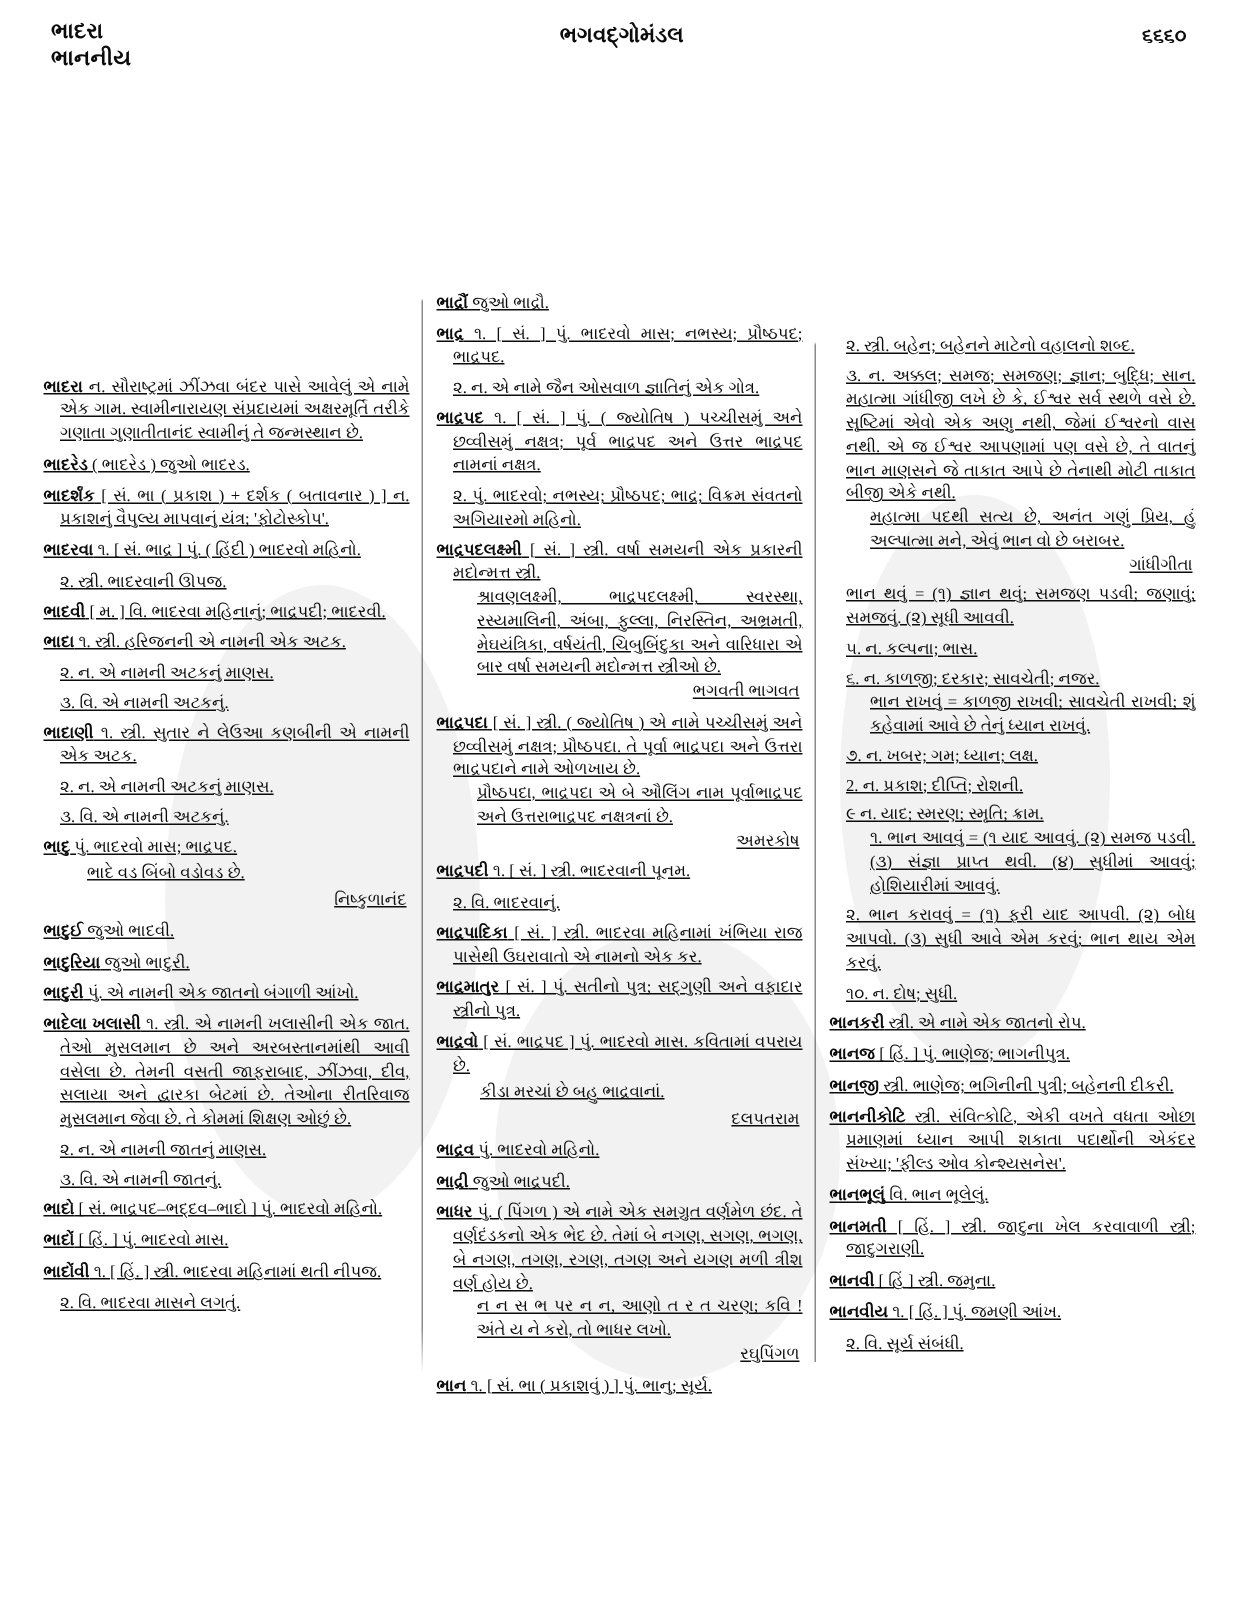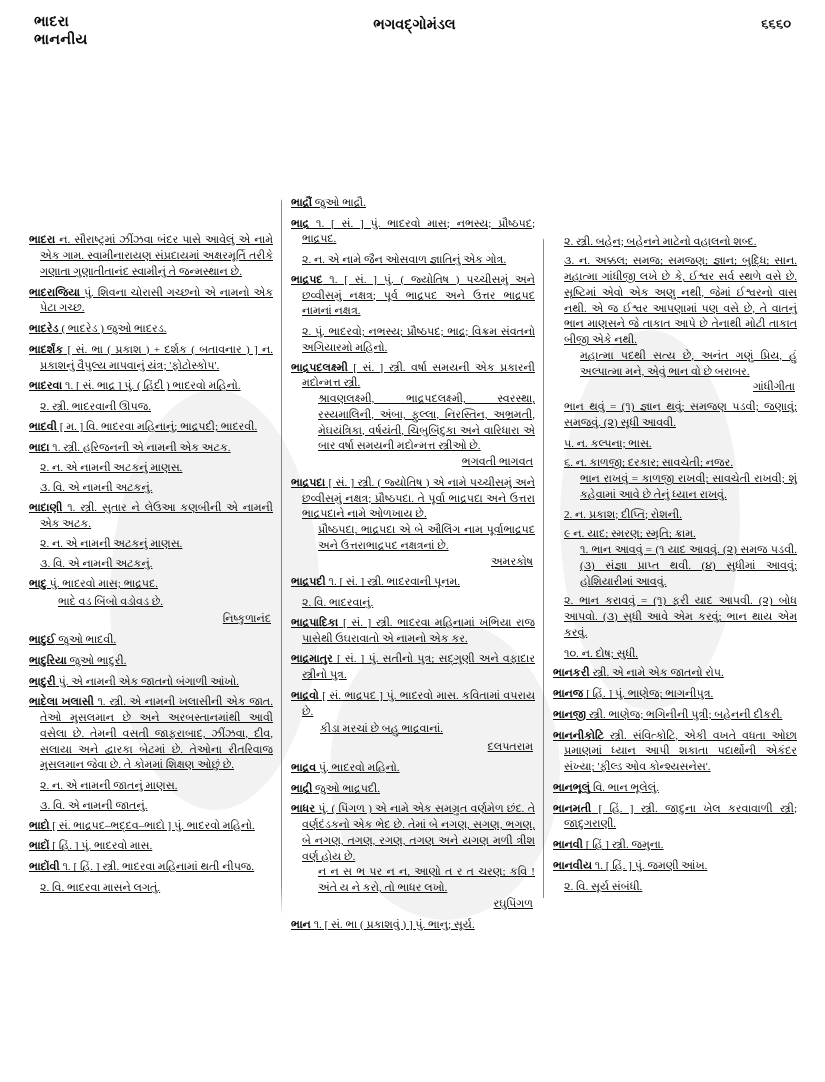--- a/index.html
+++ b/index.html
@@ -163,21 +163,20 @@
       <span class="hw">ભાદરા</span>
       <span class="hw">ભાનનીય</span>
     </div>
     <div class="head-center">ભગવદ્ગોમંડલ</div>
     <div class="head-right">૬૬૬૦</div>
   </div>
 
   <div class="columns">
     <div class="col" id="col0">
         <p class="entry"><span class="hw">ભાદરા</span><span> ન. સૌરાષ્ટ્રમાં ઝીંઝવા બંદર પાસે આવેલું એ નામે એક ગામ. સ્વામીનારાયણ સંપ્રદાયમાં અક્ષરમૂર્તિ તરીકે ગણાતા ગુણાતીતાનંદ સ્વામીનું તે જન્મસ્થાન છે.</span></p>
-        <p class="entry"><span class="hw">ભાદરાજિયા</span><span> પું. શિવના ચોરાસી ગચ્છનો એ નામનો એક પેટા ગચ્છ.</span></p>
         <p class="entry"><span class="hw">ભાદરેડ</span><span> ( ભાદરેડ ) જુઓ ભાદરડ.</span></p>
         <p class="entry"><span class="hw">ભાદર્શંક</span><span> [ સં.  ભા ( પ્રકાશ ) + દર્શક ( બતાવનાર ) ]  ન. પ્રકાશનું વૈપુલ્ય માપવાનું યંત્ર; 'ફોટોસ્કોપ'.</span></p>
         <p class="entry"><span class="hw">ભાદરવા</span><span> ૧. [ સં. ભાદ્ર ] પું. ( હિંદી ) ભાદરવો મહિનો.</span></p>
         <p class="entry sense"><span>૨. સ્ત્રી. ભાદરવાની ઊપજ.</span></p>
         <p class="entry"><span class="hw">ભાદવી</span><span> [ મ. ] વિ. ભાદરવા મહિનાનું; ભાદ્રપદી; ભાદરવી.</span></p>
         <p class="entry"><span class="hw">ભાદા</span><span> ૧. સ્ત્રી. હરિજનની એ નામની એક અટક.</span></p>
         <p class="entry sense"><span>૨. ન. એ નામની અટકનું માણસ.</span></p>
         <p class="entry sense"><span>૩. વિ. એ નામની અટકનું.</span></p>
         <p class="entry"><span class="hw">ભાદાણી</span><span> ૧. સ્ત્રી. સુતાર ને લેઉઆ કણબીની એ નામની એક અટક.</span></p>
         <p class="entry sense"><span>૨. ન. એ નામની અટકનું માણસ.</span></p>
@@ -211,20 +210,21 @@
         <p class="entry"><span class="hw">ભાદ્રી</span><span> જુઓ ભાદ્રપદી.</span></p>
         <p class="entry"><span class="hw">ભાધર</span><span> પું. ( પિંગળ ) એ નામે એક સમગ્રુત વર્ણમેળ છંદ. તે વર્ણદંડકનો એક ભેદ છે. તેમાં બે નગણ, સગણ, ભગણ, બે નગણ, તગણ, રગણ, તગણ અને યગણ મળી ત્રીશ વર્ણ હોય છે.</span><span class="quote-center">ન ન સ ભ પર ન ન, આણો ત ર ત ચરણ; કવિ ! અંતે ય ને કરો, તો ભાધર લખો.</span><span class="attrib">રઘુપિંગળ</span></p>
         <p class="entry"><span class="hw">ભાન</span><span> ૧. [ સં. ભા ( પ્રકાશવું ) ] પું. ભાનુ; સૂર્ય.</span></p>
       </div>
     <div class="col" id="col2">
         <p class="entry sense"><span>૨. સ્ત્રી. બહેન; બહેનને માટેનો વહાલનો શબ્દ.</span></p>
         <p class="entry sense"><span>૩. ન. અક્કલ; સમજ; સમજણ; જ્ઞાન; બુદ્ધિ; સાન. મહાત્મા ગાંધીજી લખે છે કે, ઈશ્વર સર્વ સ્થળે વસે છે. સૃષ્ટિમાં એવો એક અણુ નથી, જેમાં ઈશ્વરનો વાસ નથી. એ જ ઈશ્વર આપણામાં પણ વસે છે, તે વાતનું ભાન માણસને જે તાકાત આપે છે તેનાથી મોટી તાકાત બીજી એકે નથી.</span><span class="quote-center">મહાત્મા પદથી સત્ય છે, અનંત ગણું પ્રિય, હું અલ્પાત્મા મને, એવું ભાન વો છે બરાબર.</span><span class="attrib">ગાંધીગીતા</span></p>
         <p class="entry cont"><span>ભાન થવું = (૧) જ્ઞાન થવું; સમજણ પડવી; જણાવું; સમજવું. (૨) સૂધી આવવી.</span></p>
         <p class="entry sense"><span>૫. ન. કલ્પના; ભાસ.</span></p>
         <p class="entry sense"><span>૬. ન. કાળજી; દરકાર; સાવચેતી; નજર.</span><span class="quote-center">ભાન રાખવું = કાળજી રાખવી; સાવચેતી રાખવી; શું કહેવામાં આવે છે તેનું ધ્યાન રાખવું.</span></p>
+        <p class="entry sense"><span>૭. ન. ખબર; ગમ; ધ્યાન; લક્ષ.</span></p>
         <p class="entry sense"><span>2. ન. પ્રકાશ; દીપ્તિ; રોશની.</span></p>
         <p class="entry sense"><span>૯ ન. યાદ; સ્મરણ; સ્મૃતિ; ક્રામ.</span><span class="quote-center">૧. ભાન આવવું = (૧ યાદ આવવું. (૨) સમજ પડવી. (૩) સંજ્ઞા પ્રાપ્ત થવી. (૪) સુધીમાં આવવું; હોશિયારીમાં આવવું.</span></p>
         <p class="entry cont"><span>૨. ભાન કરાવવું = (૧) ફરી યાદ આપવી. (૨) બોધ આપવો. (૩) સુધી આવે એમ કરવું; ભાન થાય એમ કરવું.</span></p>
         <p class="entry sense"><span>૧૦. ન. દોષ; સુધી.</span></p>
         <p class="entry"><span class="hw">ભાનકરી</span><span> સ્ત્રી. એ નામે એક જાતનો રોપ.</span></p>
         <p class="entry"><span class="hw">ભાનજ</span><span> [ હિં. ] પું. ભાણેજ; ભાગનીપુત્ર.</span></p>
         <p class="entry"><span class="hw">ભાનજી</span><span> સ્ત્રી. ભાણેજ; ભગિનીની પુત્રી; બહેનની દીકરી.</span></p>
         <p class="entry"><span class="hw">ભાનનીકોટિ</span><span> સ્ત્રી. સંવિત્કોટિ, એકી વખતે વધતા ઓછા પ્રમાણમાં ધ્યાન આપી શકાતા પદાર્થોની એકંદર સંખ્યા; 'ફીલ્ડ ઓવ કોન્શ્યસનેસ'.</span></p>
         <p class="entry"><span class="hw">ભાનભૂલું</span><span> વિ. ભાન ભૂલેલું.</span></p>
         <p class="entry"><span class="hw">ભાનમતી</span><span> [ હિં. ] સ્ત્રી. જાદુના ખેલ કરવાવાળી સ્ત્રી; જાદુગરાણી.</span></p>

